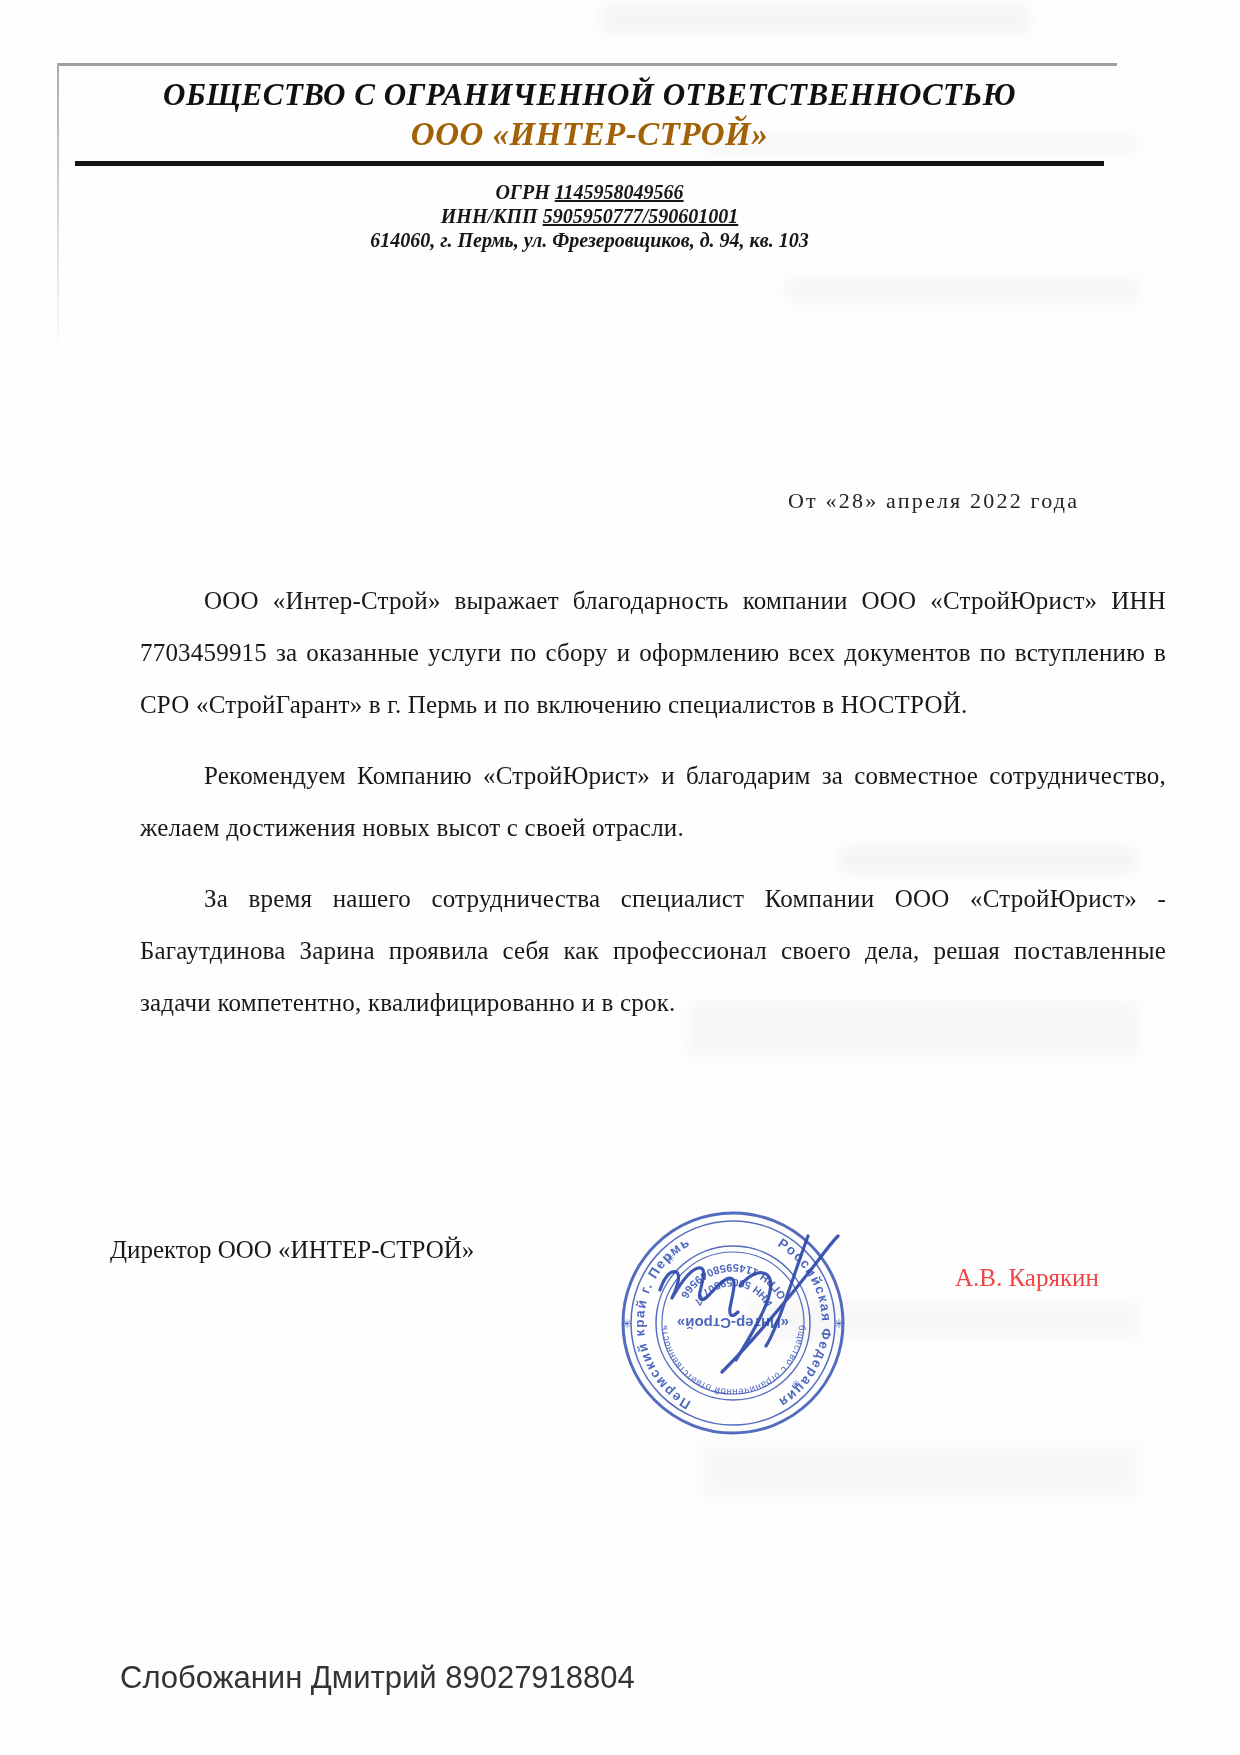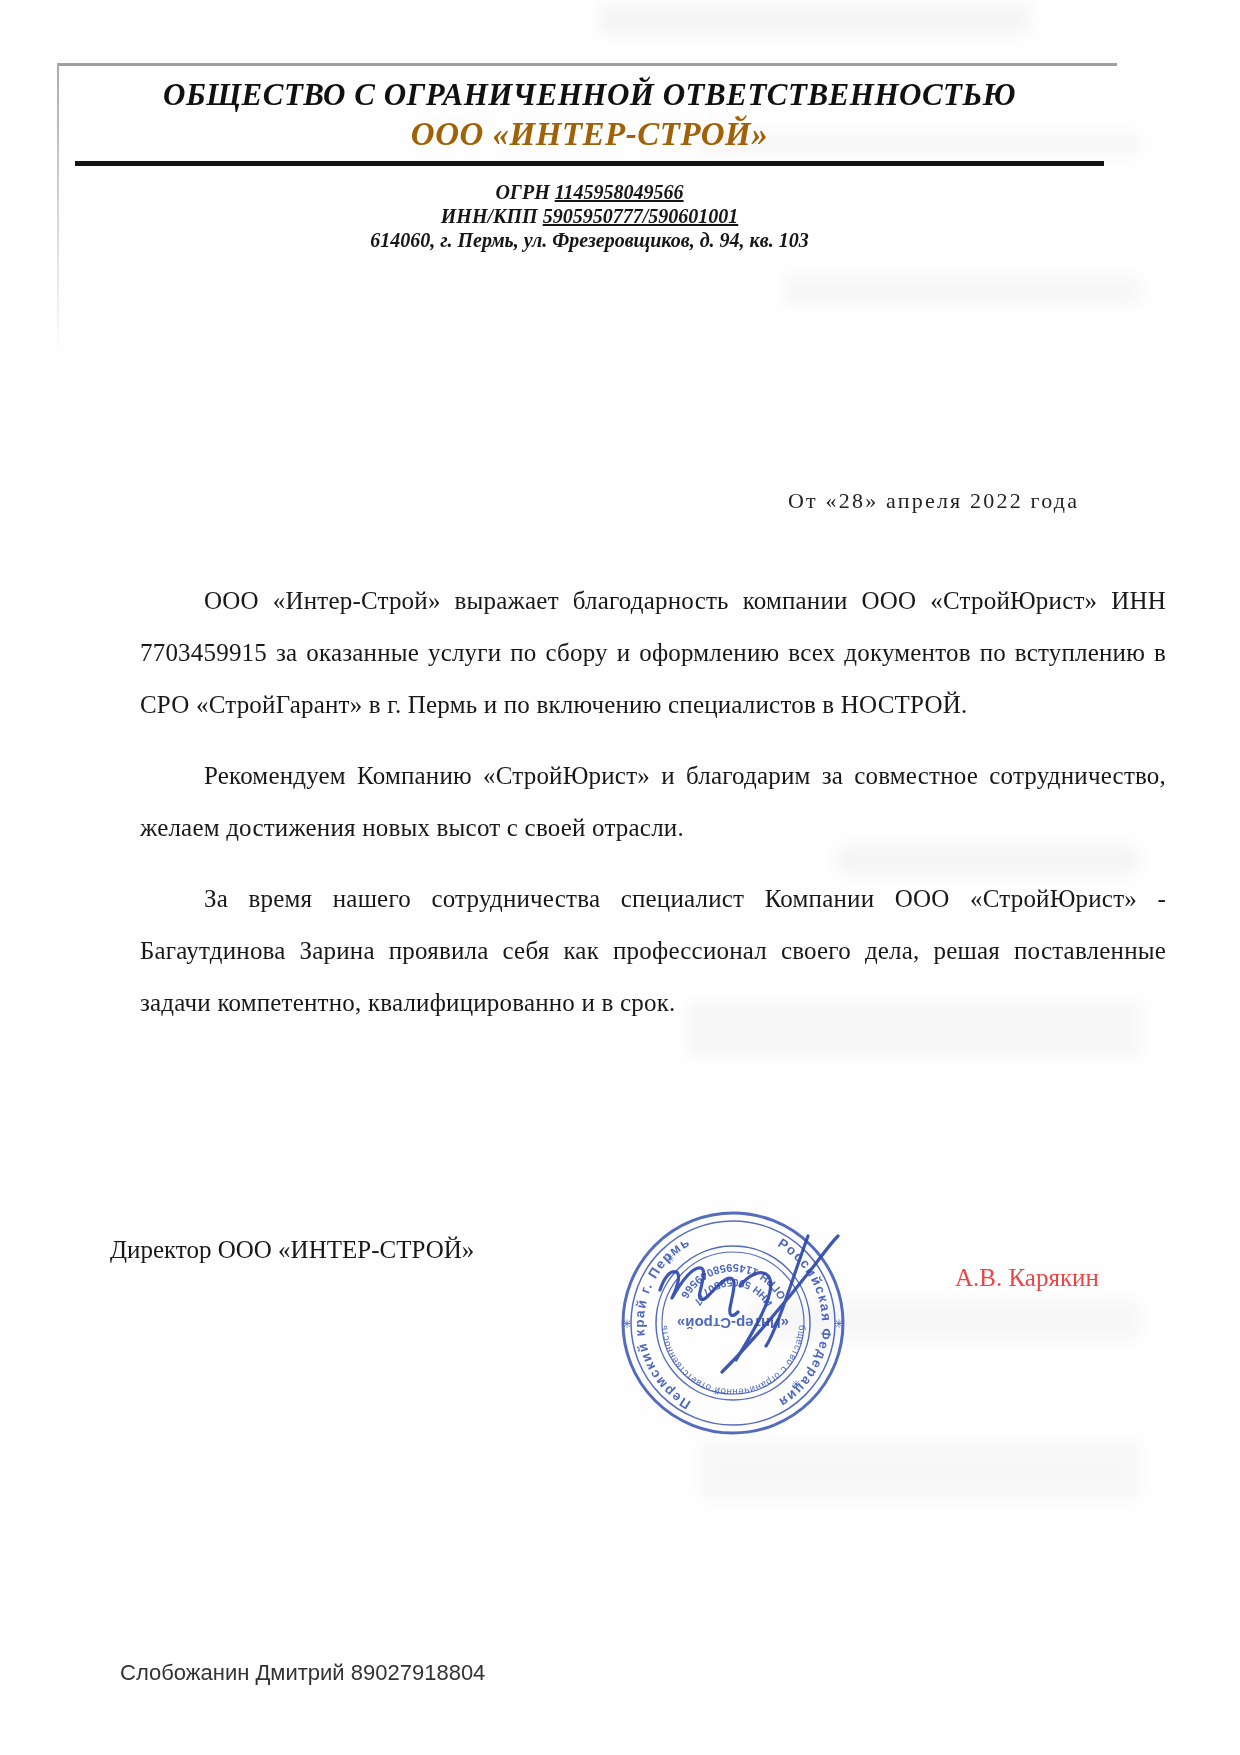--- a/index.html
+++ b/index.html
@@ -39,21 +39,21 @@
   .body-text p{margin:0 0 19px 0;text-indent:64px;}
 
   
   .closing{position:absolute;left:110px;top:1232px;font-size:25px;line-height:35px;color:#181818;}
   .signer-name{position:absolute;left:955px;top:1264px;font-size:25px;color:#ef4444;white-space:nowrap;}
 
   .seal-svg{position:absolute;left:598px;top:1140px;width:290px;height:330px;}
 
   
   .footer-contact{position:absolute;left:120px;top:1660px;
-    font-family:"Liberation Sans", sans-serif;font-size:22px;color:#333;}
+    font-family:"Liberation Sans", sans-serif;font-size:31px;color:#333;}
 </style>
 </head>
 <body>
 
 <div class="page">
 
   <div class="smudge" style="left:600px;top:4px;width:430px;height:30px;"></div>
   <div class="smudge" style="left:700px;top:133px;width:440px;height:22px;opacity:.04;"></div>
   <div class="smudge" style="left:785px;top:276px;width:355px;height:28px;opacity:.045;"></div>
   <div class="smudge" style="left:838px;top:845px;width:300px;height:30px;opacity:.05;"></div>

